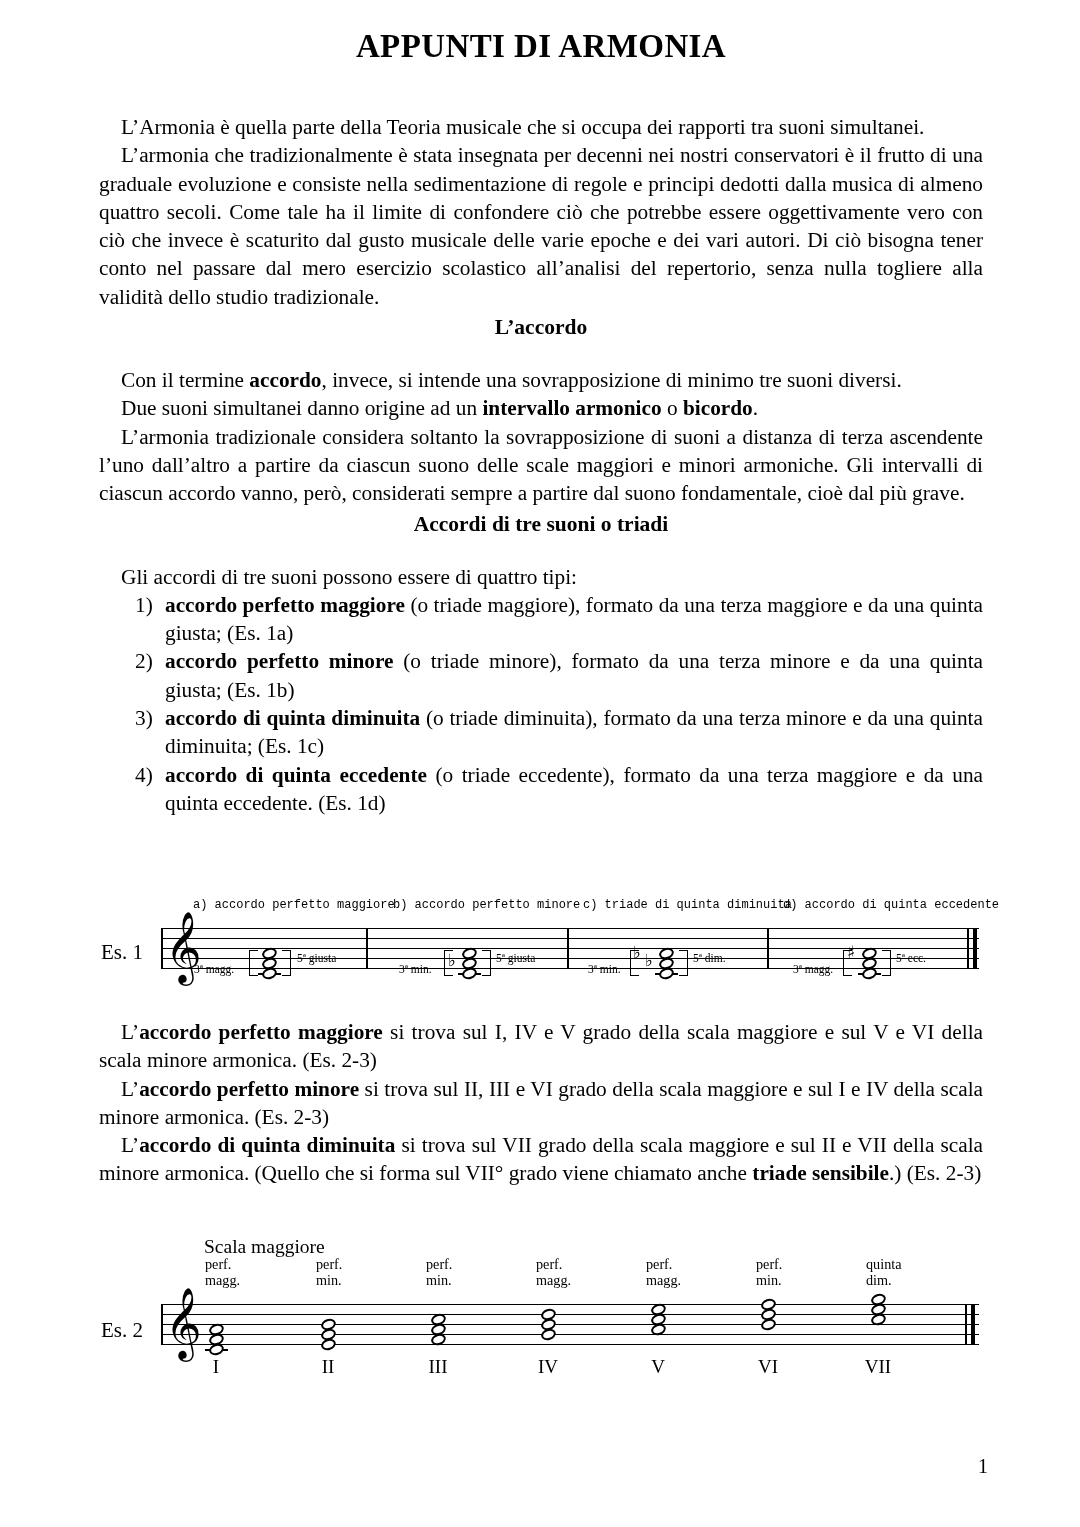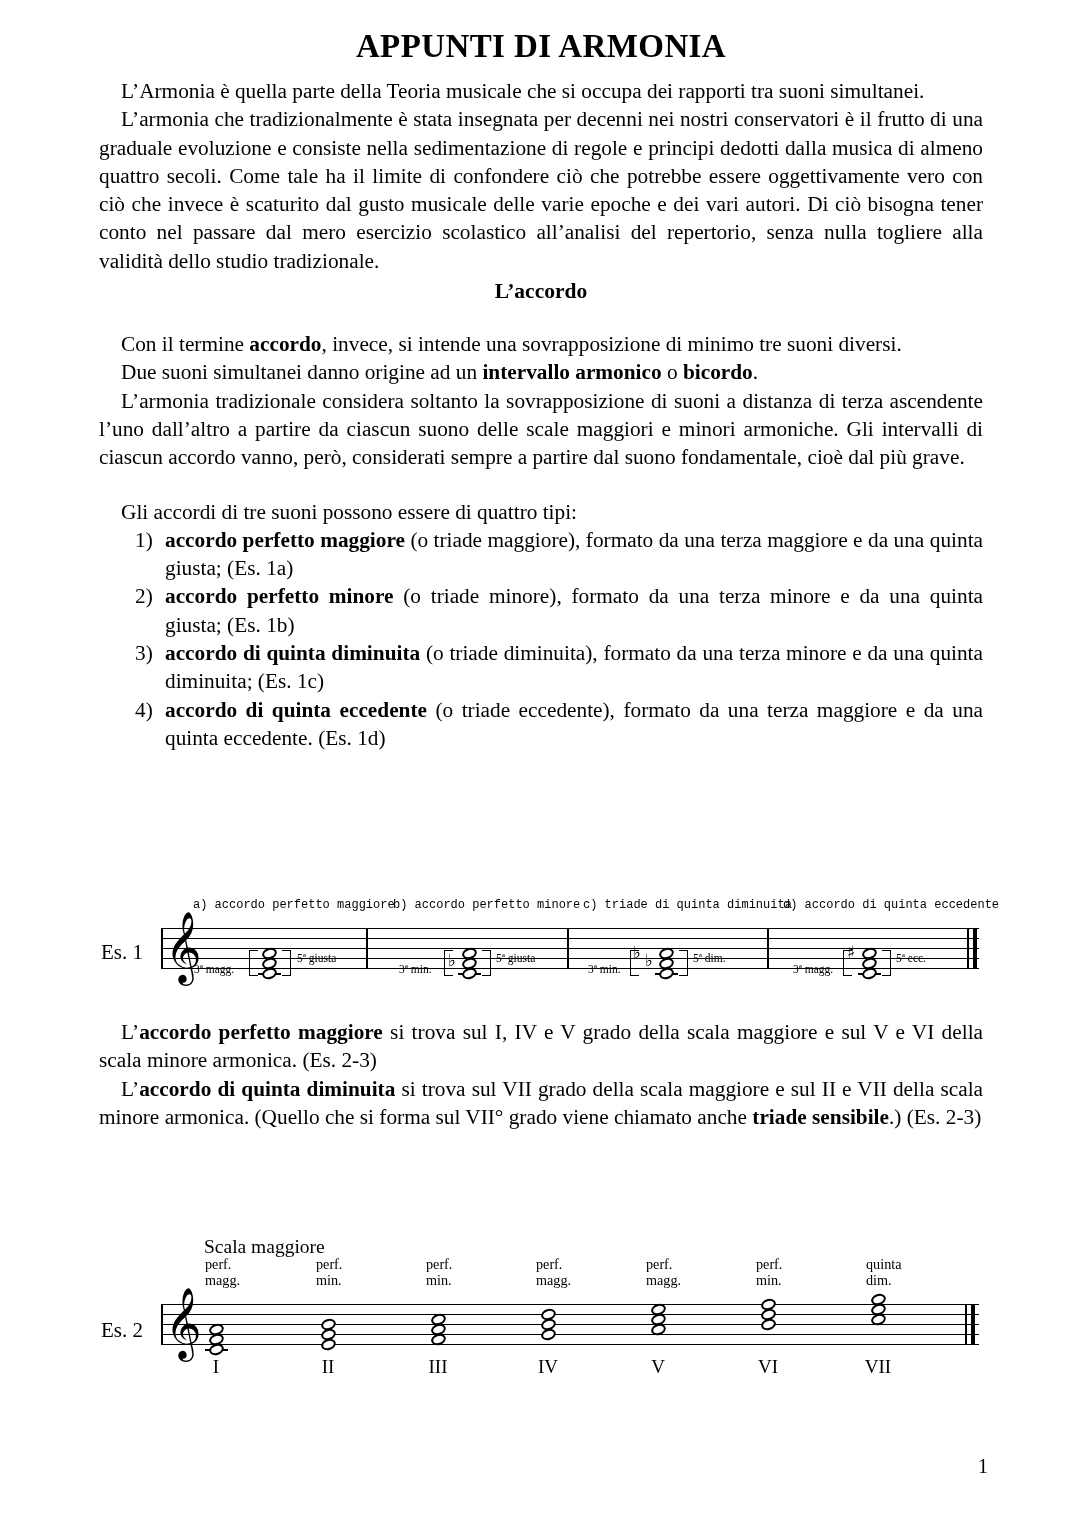--- a/index.html
+++ b/index.html
@@ -191,33 +191,34 @@
   }
 </style>
 </head>
 <body>
 
 <div class="page">
   <div class="content">
 
     <div class="doc-title">APPUNTI DI ARMONIA</div>
 
-    <div class="par-block" style="margin-top:12px;">
+    <div class="par-block" style="margin-top:48px;">
       <p class="body-par">L’Armonia è quella parte della Teoria musicale che si occupa dei rapporti tra suoni simultanei.</p>
       <p class="body-par">L’armonia che tradizionalmente è stata insegnata per decenni nei nostri conservatori è il frutto di una graduale evoluzione e consiste nella sedimentazione di regole e principi dedotti dalla musica di almeno quattro secoli. Come tale ha il limite di confondere ciò che potrebbe essere oggettivamente vero con ciò che invece è scaturito dal gusto musicale delle varie epoche e dei vari autori. Di ciò bisogna tener conto nel passare dal mero esercizio scolastico all’analisi del repertorio, senza nulla togliere alla validità dello studio tradizionale.</p>
     </div>
 
     <h2 class="section sec-gap-top">L’accordo</h2>
 
     <div class="par-block">
       <p class="body-par"><span>Con il termine </span><b>accordo</b><span>, invece, si intende una sovrapposizione di minimo tre suoni diversi.</span></p>
       <p class="body-par"><span>Due suoni simultanei danno origine ad un </span><b>intervallo armonico</b><span> o </span><b>bicordo</b><span>.</span></p>
       <p class="body-par">L’armonia tradizionale considera soltanto la sovrapposizione di suoni a distanza di terza ascendente l’uno dall’altro a partire da ciascun suono delle scale maggiori e minori armoniche. Gli intervalli di ciascun accordo vanno, però, considerati sempre a partire dal suono fondamentale, cioè dal più grave.</p>
     </div>
 
+    <h2 class="section sec-gap-top">Accordi di tre suoni o triadi</h2>
 
     <div class="par-block">
       <p class="body-par">Gli accordi di tre suoni possono essere di quattro tipi:</p>
       <ol class="types">
         <li><span class="num">1)</span><b>accordo perfetto maggiore</b><span> (o triade maggiore), formato da una terza maggiore e da una quinta giusta; (Es. 1a)</span></li>
         <li><span class="num">2)</span><b>accordo perfetto minore</b><span> (o triade minore), formato da una terza minore e da una quinta giusta; (Es. 1b)</span></li>
         <li><span class="num">3)</span><b>accordo di quinta diminuita</b><span> (o triade diminuita), formato da una terza minore e da una quinta diminuita; (Es. 1c)</span></li>
         <li><span class="num">4)</span><b>accordo di quinta eccedente</b><span> (o triade eccedente), formato da una terza maggiore e da una quinta eccedente. (Es. 1d)</span></li>
       </ol>
     </div>
@@ -293,20 +294,21 @@
       <div class="accidental" style="left:748px; top:46px;">♯</div>
       <div class="interval-lab" style="left:694px; top:65px;">3ª magg.</div>
       <div class="bracket left" style="left:744px; top:52px; height:26px;"></div>
       <div class="bracket right" style="left:783px; top:52px; height:26px;"></div>
       <div class="interval-lab" style="left:797px; top:54px;">5ª ecc.</div>
     </div>
   </div>
 
   <div style="position:absolute; left:99px; top:1018px; width:884px;">
     <p class="body-par"><span>L’</span><b>accordo perfetto maggiore</b><span> si trova sul I, IV e V grado della scala maggiore e sul V e VI della scala minore armonica. (Es. 2-3)</span></p>
+    <p class="body-par"><span>L’</span><b>accordo perfetto minore</b><span> si trova sul II, III e VI grado della scala maggiore e sul I e IV della scala minore armonica. (Es. 2-3)</span></p>
     <p class="body-par"><span>L’</span><b>accordo di quinta diminuita</b><span> si trova sul VII grado della scala maggiore e sul II e VII della scala minore armonica. (Quello che si forma sul VII° grado viene chiamato anche </span><b>triade sensibile</b><span>.) (Es. 2-3)</span></p>
   </div>
 
   <div class="example" id="ex2" style="position:absolute; left:99px; top:1236px; height:140px;">
     <div class="ex-label" style="left:2px; top:82px;">Es. 2</div>
     <div class="scale-title" style="left:105px; top:0px;">Scala maggiore</div>
 
     <div class="stafflines" style="left:62px; top:68px; width:818px; height:40px;">
       <div class="ln" style="top:0px;  width:818px;"></div>
       <div class="ln" style="top:10px; width:818px;"></div>

